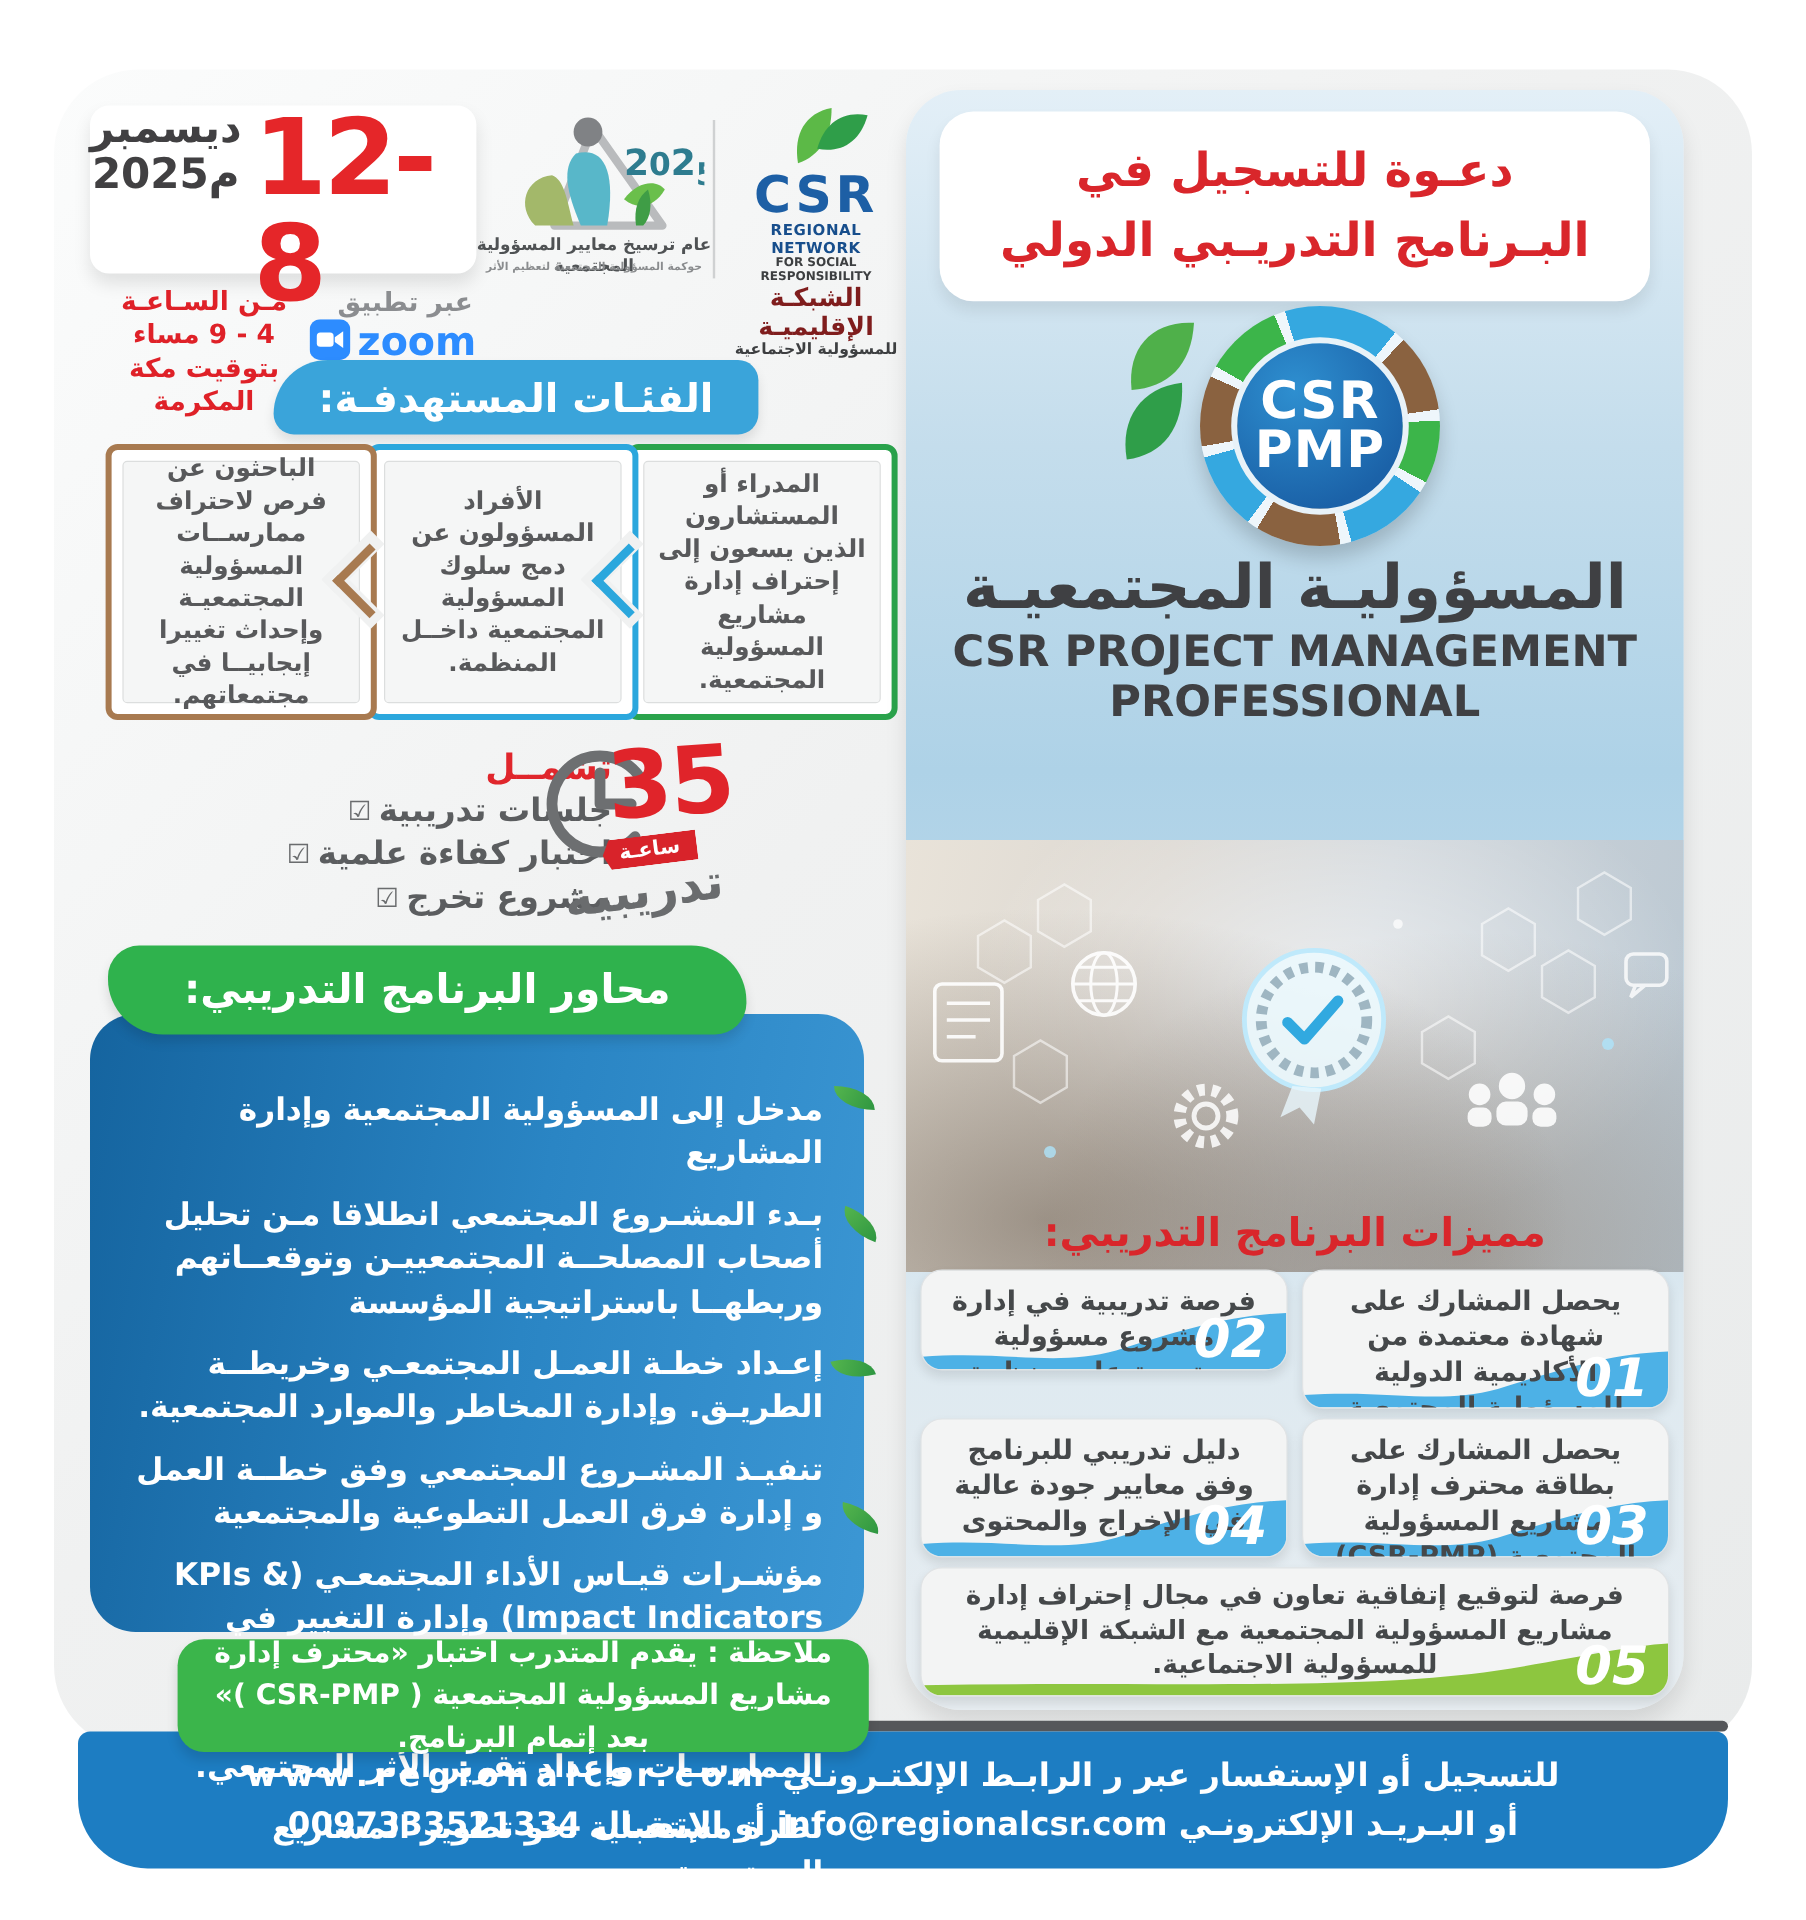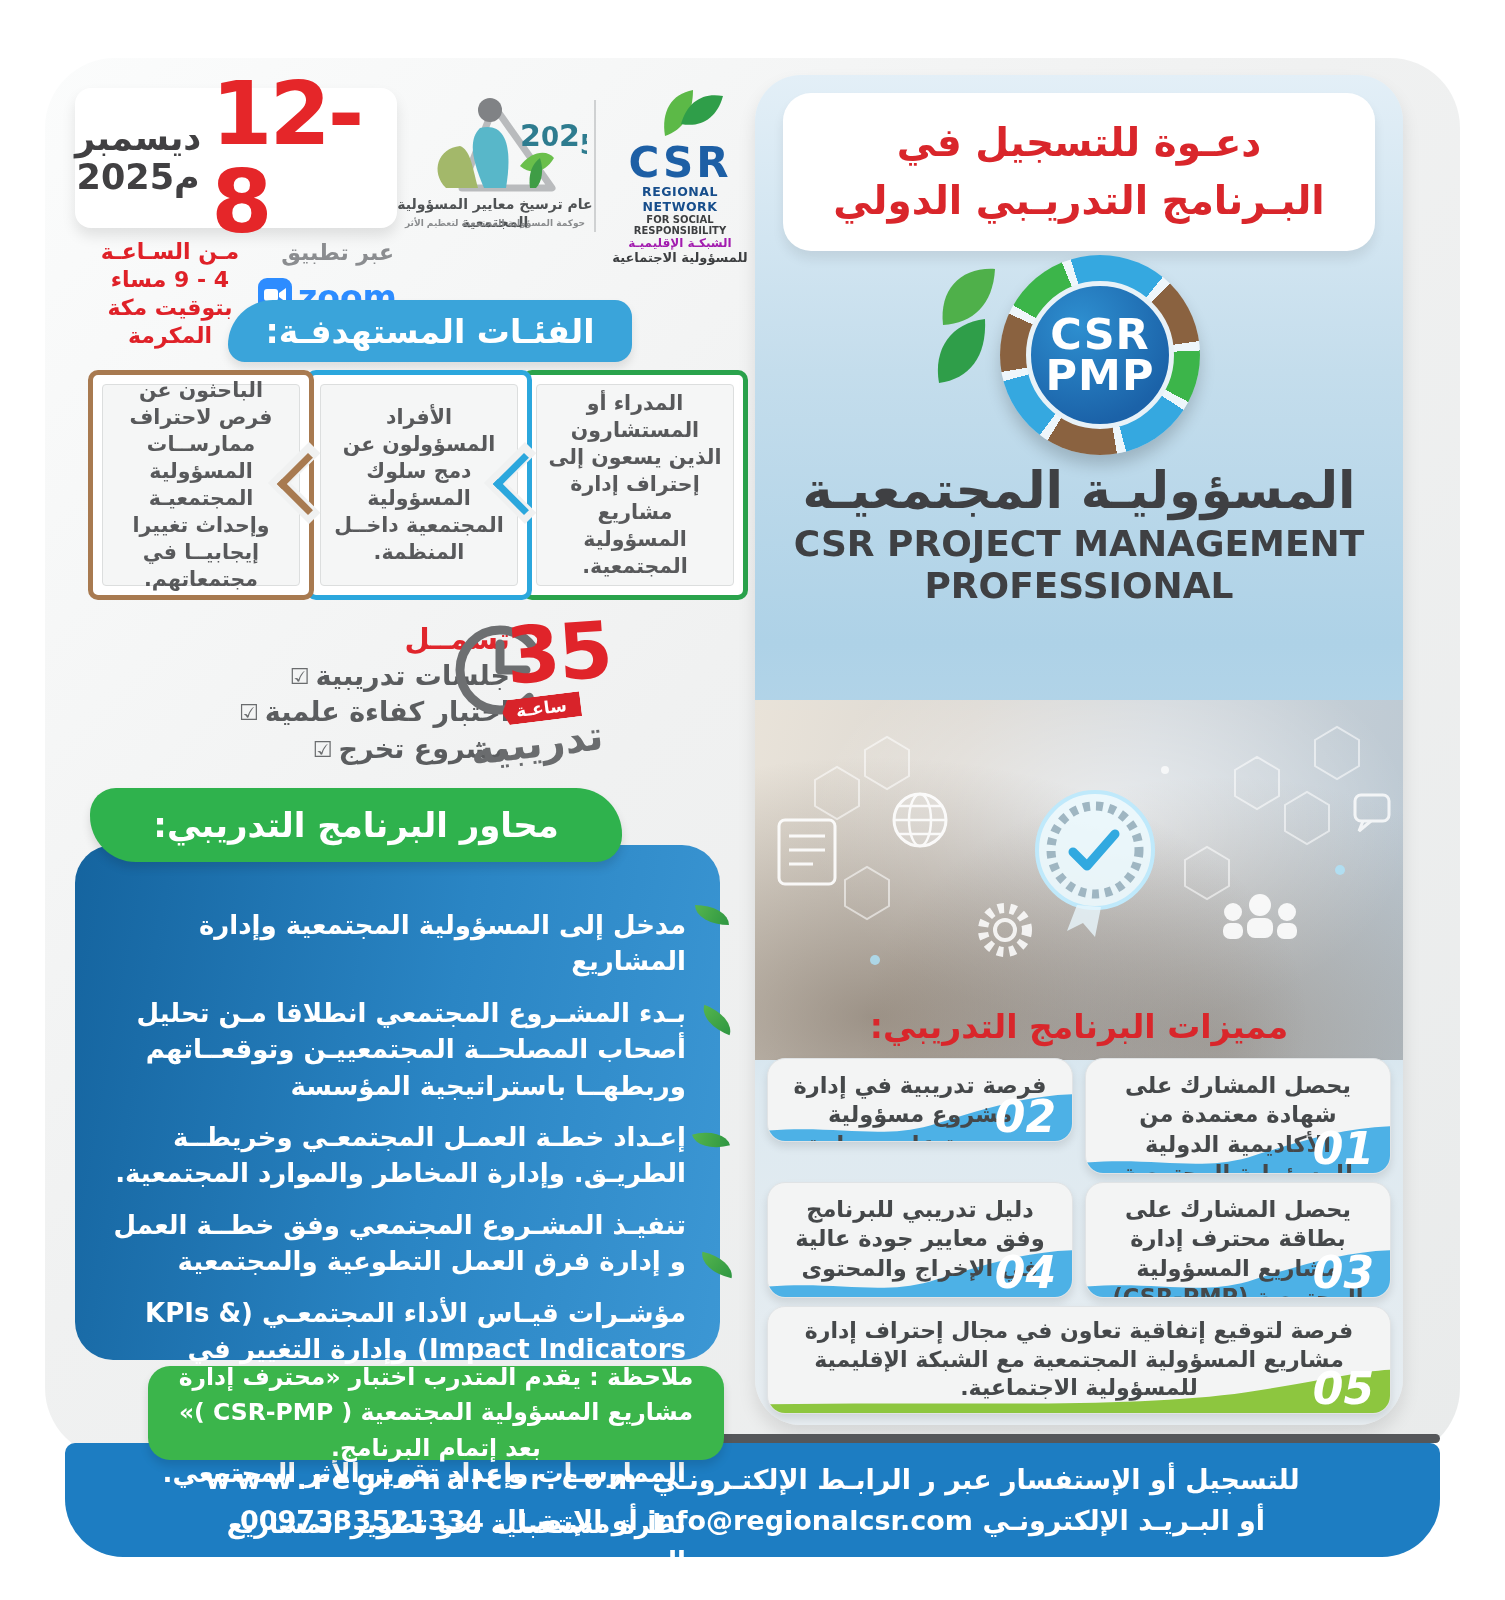--- a/index.html
+++ b/index.html
@@ -5,39 +5,39 @@
   html,body{margin:0;padding:0;background:#ffffff;}
   *{box-sizing:border-box;font-family:"DejaVu Sans","Liberation Sans",sans-serif;}
   #canvas{position:relative;width:1505px;height:1600px;background:#ffffff;overflow:hidden;}
   .abs{position:absolute;}
   .ar{direction:rtl;}
   
   .poster-card{left:45px;top:58px;width:1415px;height:1400px;border-radius:70px;
     background:linear-gradient(135deg,#fbfcfc 0%,#f0f1f1 45%,#e9ebeb 100%);}
   
   .date-box{left:75px;top:88px;width:322px;height:140px;background:#ffffff;border-radius:16px;
-    box-shadow:0 8px 14px rgba(0,0,0,.10);display:flex;align-items:center;justify-content:center;gap:10px;}
+    box-shadow:0 8px 14px rgba(0,0,0,.10);display:flex;justify-content:center;gap:10px;}
   .date-month{display:flex;flex-direction:column;align-items:center;line-height:1.12;}
   .date-month span{font-weight:bold;font-size:35px;color:#414042;}
   .date-range{font-weight:bold;font-size:88px;color:#e52629;letter-spacing:-3px;line-height:1;}
   .sched{left:80px;top:238px;width:180px;text-align:center;color:#df2128;font-weight:bold;font-size:22px;line-height:1.28;}
   .via-zoom{left:258px;top:240px;width:140px;text-align:center;}
   .via-label{color:#8b8d90;font-weight:bold;font-size:22px;display:block;text-align:right;padding-right:4px;}
-  .zoom-row{display:flex;align-items:flex-start;justify-content:flex-start;gap:6px;margin-top:13px;}
+  .zoom-row{display:flex;align-items:flex-end;justify-content:flex-start;gap:6px;margin-top:0;}
   .zoom-word{color:#2d8cff;font-weight:bold;font-size:33px;letter-spacing:0;}
   
   .year-logo{left:402px;top:88px;width:185px;height:150px;text-align:center;}
   .year-caption{left:380px;top:196px;width:230px;text-align:center;color:#4f5254;font-weight:bold;font-size:14px;line-height:1.25;}
   .year-subcaption{left:380px;top:218px;width:230px;text-align:center;color:#8a8c8e;font-weight:bold;font-size:9px;}
   .logo-divider{left:594px;top:100px;width:2px;height:132px;background:#cfd1d2;}
   .csr-logo{left:605px;top:84px;width:150px;text-align:center;}
   .csr-acronym{color:#1d5fa5;font-weight:bold;font-size:42px;letter-spacing:3px;line-height:1;}
   .csr-en1{color:#174e8c;font-weight:bold;font-size:12.5px;letter-spacing:.5px;}
   .csr-en2{color:#3d3f41;font-weight:bold;font-size:10px;}
-  .csr-ar1{color:#a21caf;font-weight:bold;font-size:12px;}
+  .csr-ar1{color:#7f1d1d;font-weight:bold;font-size:21px;}
   .csr-ar2{color:#3d3f41;font-weight:bold;font-size:13px;}
   
   .cat-banner{left:228px;top:300px;width:404px;height:62px;background:#3aa4da;
     border-radius:48px 18px 18px 18px;display:flex;align-items:center;justify-content:center;
     color:#ffffff;font-weight:bold;font-size:33px;box-shadow:0 6px 10px rgba(0,0,0,.10);}
   .cat-box{top:370px;width:226px;height:230px;background:#ffffff;border-radius:10px;padding:9px;}
   .cat-box.brown{left:88px;border:5px solid #a87a50;}
   .cat-box.blue{left:306px;border:5px solid #2ba7dd;}
   .cat-box.green{left:522px;border:5px solid #2aa34c;}
   .cat-inner{width:100%;height:100%;background:#f5f6f6;border:1px solid #dcdede;border-radius:4px;

